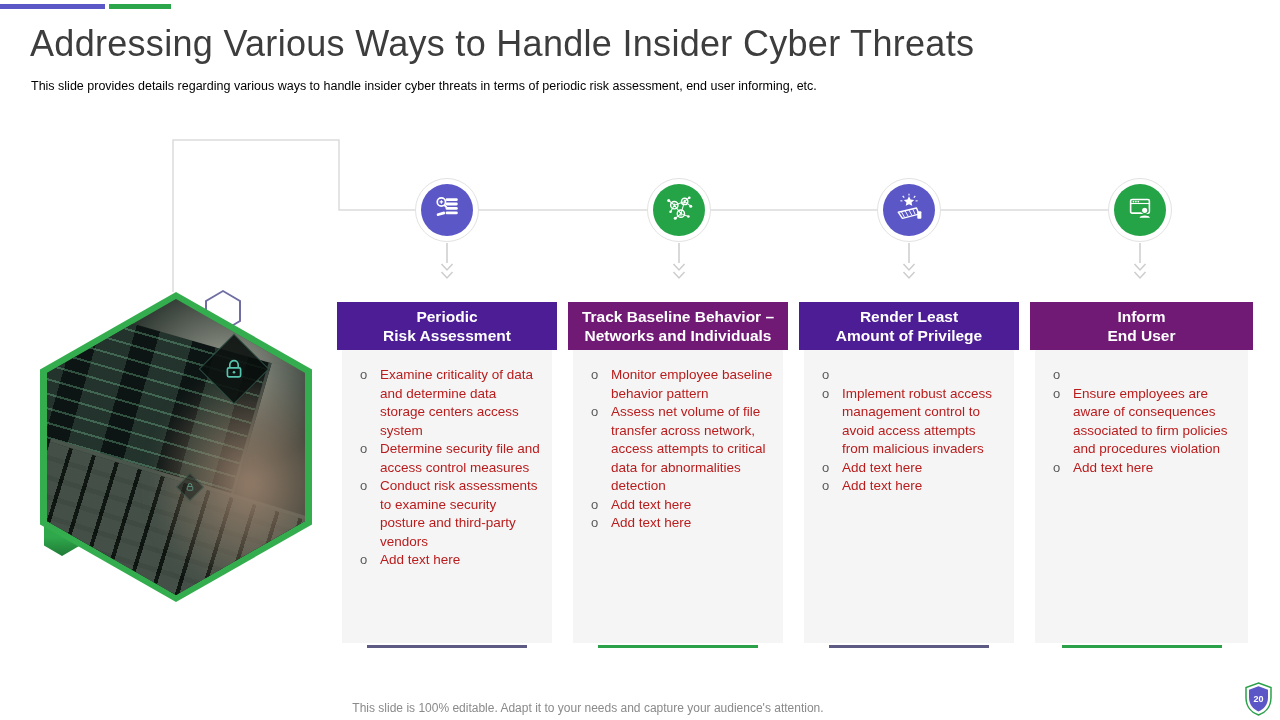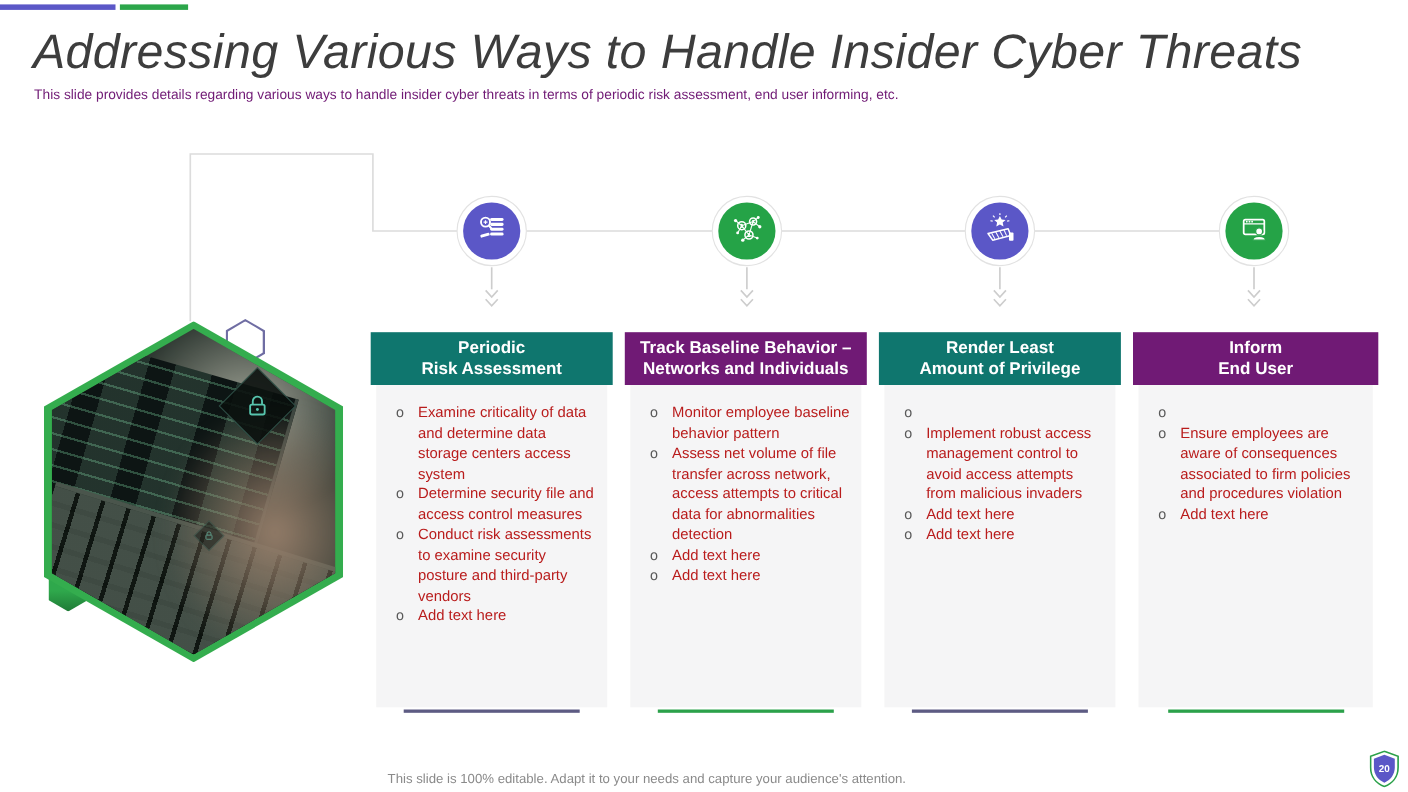--- a/index.html
+++ b/index.html
@@ -8,25 +8,25 @@
     position:relative; overflow:hidden; background:#ffffff;
     font-family:"Liberation Sans", sans-serif; color:#595959;
   }
   
   .topbar-purple { position:absolute; left:0; top:4; width:105px; height:5px; background:#5B57C7; }
   .topbar-green  { position:absolute; left:109px; top:4px; width:62px; height:5px; background:#2CA64A; }
   .topbar-purple { top:4px; }
 
   .title {
     position:absolute; left:30px; top:22px; width:1210px;
-    font-size:44px; font-weight:400; color:#3d3d3d; letter-spacing:.3px; line-height:1.2;font-style:italic;
+    font-size:36px; font-weight:400; color:#3d3d3d; letter-spacing:.3px; line-height:1.2;
   }
   .subtitle {
     position:absolute; left:31px; top:79px; width:1100px;
-    font-size:12.5px; color:#701a75;
+    font-size:12.5px; color:#000000;
   }
 
   
   svg.overlay { position:absolute; left:0; top:0; width:1280px; height:720px; pointer-events:none; }
 
   
   .icircle {
     position:absolute; top:178px; width:64px; height:64px; border-radius:50%;
     background:#ffffff; border:1px solid #E2E2E2;
     display:flex; align-items:center; justify-content:center;
@@ -43,21 +43,21 @@
   .column { position:absolute; top:302px; }
   .col-1 { left:337px; width:220px; }
   .col-2 { left:568px; width:220px; }
   .col-3 { left:799px; width:220px; }
   .col-4 { left:1030px; width:223px; }
   .col-header {
     height:48px; display:flex; align-items:center; justify-content:center;
     color:#ffffff; font-weight:bold; font-size:15.5px; line-height:19px;
     text-align:center; white-space:pre-line;
   }
-  .col-header.purple { background:#0f766e; }
+  .col-header.purple { background:#4c1d95; }
   .col-header.green  { background:#701a75; }
   .col-body {
     margin:0 5px; height:293px; background:#F5F5F6;
     padding:16px 8px 0 18px;
   }
   .bullet { display:flex; margin-bottom:0; }
   .bm { width:20px; flex:0 0 20px; font-size:13px; line-height:18.5px; color:#595959; }
   .bt { flex:1; font-size:13.5px; line-height:18.5px; color:#b91c1c; }
   .col-underline { height:3px; width:160px; margin:2px auto 0 auto; }
   .ul-purple { background:#5D5B83; }

